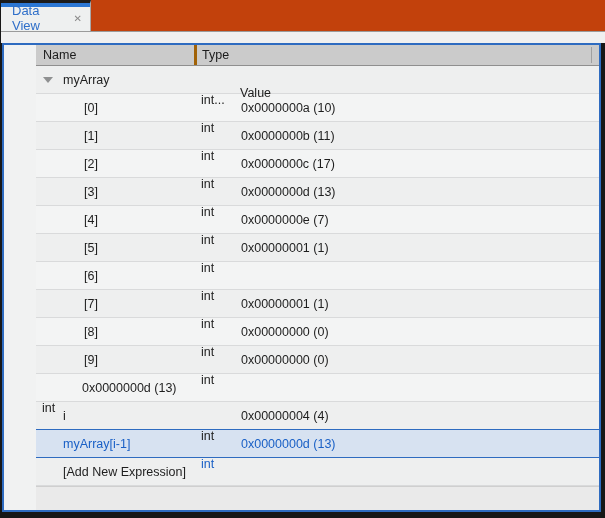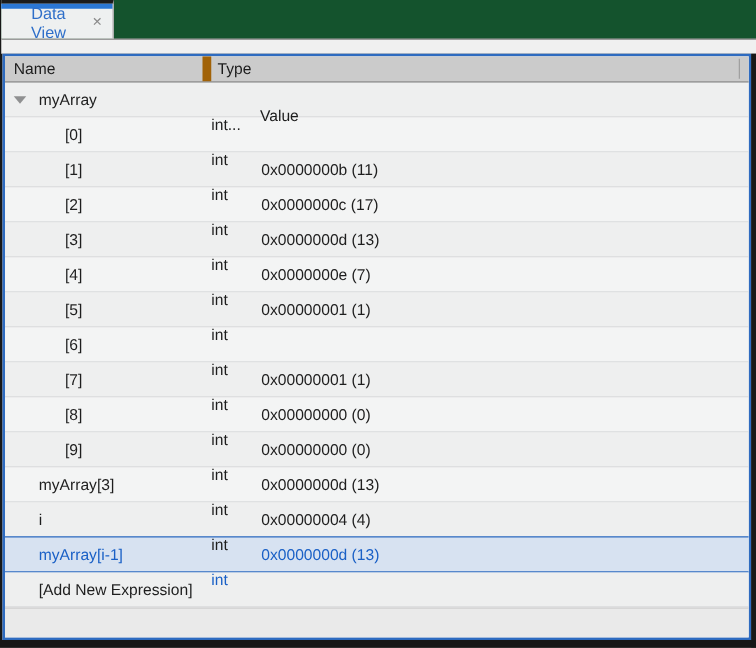--- a/index.html
+++ b/index.html
@@ -10,22 +10,21 @@
     color: #1e1e1e;
     background: #171717;
     overflow: hidden;
     position: relative;
   }
   .screen { position: absolute; inset: 0; background: #171717; }
 
   
   .tabstrip {
     position: absolute; left: 1px; top: 0; right: 0; height: 31px;
-    background: #14532d;
-    text-align: center;
+    background: #c2410c;
   }
   .tab {
     position: absolute; left: 0; top: 0; width: 90px; height: 31px;
     background: #eef0f0;
     border-top: 3px solid #1b1b1b;
     border-right: 1px solid #a9a9a9;
     display: flex; align-items: center; gap: 8px;
     padding: 0 8px 0 11px;
     cursor: default;
   }
@@ -42,39 +41,40 @@
     position: absolute; left: 1px; top: 31px; right: 0; height: 12px;
     background: #f0f0f0; border-top: 1px solid #9b9b9b;
   }
 
   
   .panel {
     position: absolute; left: 2px; top: 43px; width: 599px; height: 469px;
     border: 2px solid #2e6bc0;
     background: #f1f2f2;
     overflow: hidden;
+    padding-left: 32px;
   }
   .right-dark { position: absolute; top: 43px; right: 0; width: 4px; bottom: 0; background: #171717; }
   .bottom-dark { position: absolute; left: 0; right: 0; bottom: 0; height: 6px; background: #171717; }
 
   
   .grid-header {
     display: flex; height: 21px;
     background: #cbcbcb;
     border-bottom: 1px solid #8f8f8f;
     color: #1c1c1c;
     position: relative;
   }
   .grid-header::after {
     content: ""; position: absolute; right: 7px; top: 2px; bottom: 2px;
     width: 1px; background: #a0a0a0;
   }
   .hcell { display: flex; align-items: center; }
   .hcell.name { width: 158px; padding-left: 7px; }
-  .hcell.type { width: 38px; padding-left: 5px; border-left: 7px solid #a16207; }
+  .hcell.type { width: 38px; padding-left: 5px; border-left: 3px solid #a16207; }
   .hcell.value { flex: 1; padding-left: 7px; border-left: 1px solid #a0a0a0; margin-top: 48px; }
 
   
   .rows { }
   .row {
     display: flex; height: 28px; align-items: center;
     border-bottom: 1px solid #d9dadb;
     background: #f3f4f4;
     cursor: default;
   }
@@ -131,20 +131,21 @@
             <span class="expander"></span>
             <span class="name-text">myArray</span>
           </div>
           <div class="cell-type">int...</div>
         </div>
         <div class="row indent-1">
           <div class="cell-name">
             <span class="name-text">[0]</span>
           </div>
           <div class="cell-type">int</div>
+          <div class="cell-value">0x0000000a (10)</div>
         </div>
         <div class="row indent-1">
           <div class="cell-name">
             <span class="name-text">[1]</span>
           </div>
           <div class="cell-type">int</div>
           <div class="cell-value">0x0000000b (11)</div>
         </div>
         <div class="row indent-1">
           <div class="cell-name">
@@ -195,23 +196,20 @@
           <div class="cell-value">0x00000000 (0)</div>
         </div>
         <div class="row indent-1">
           <div class="cell-name">
             <span class="name-text">[9]</span>
           </div>
           <div class="cell-type">int</div>
           <div class="cell-value">0x00000000 (0)</div>
         </div>
         <div class="row indent-0">
-          <div class="cell-name">
-            <span class="name-text">myArray[3]</span>
-          </div>
           <div class="cell-type">int</div>
           <div class="cell-value">0x0000000d (13)</div>
         </div>
         <div class="row indent-0">
           <div class="cell-name">
             <span class="name-text">i</span>
           </div>
           <div class="cell-type">int</div>
           <div class="cell-value">0x00000004 (4)</div>
         </div>

